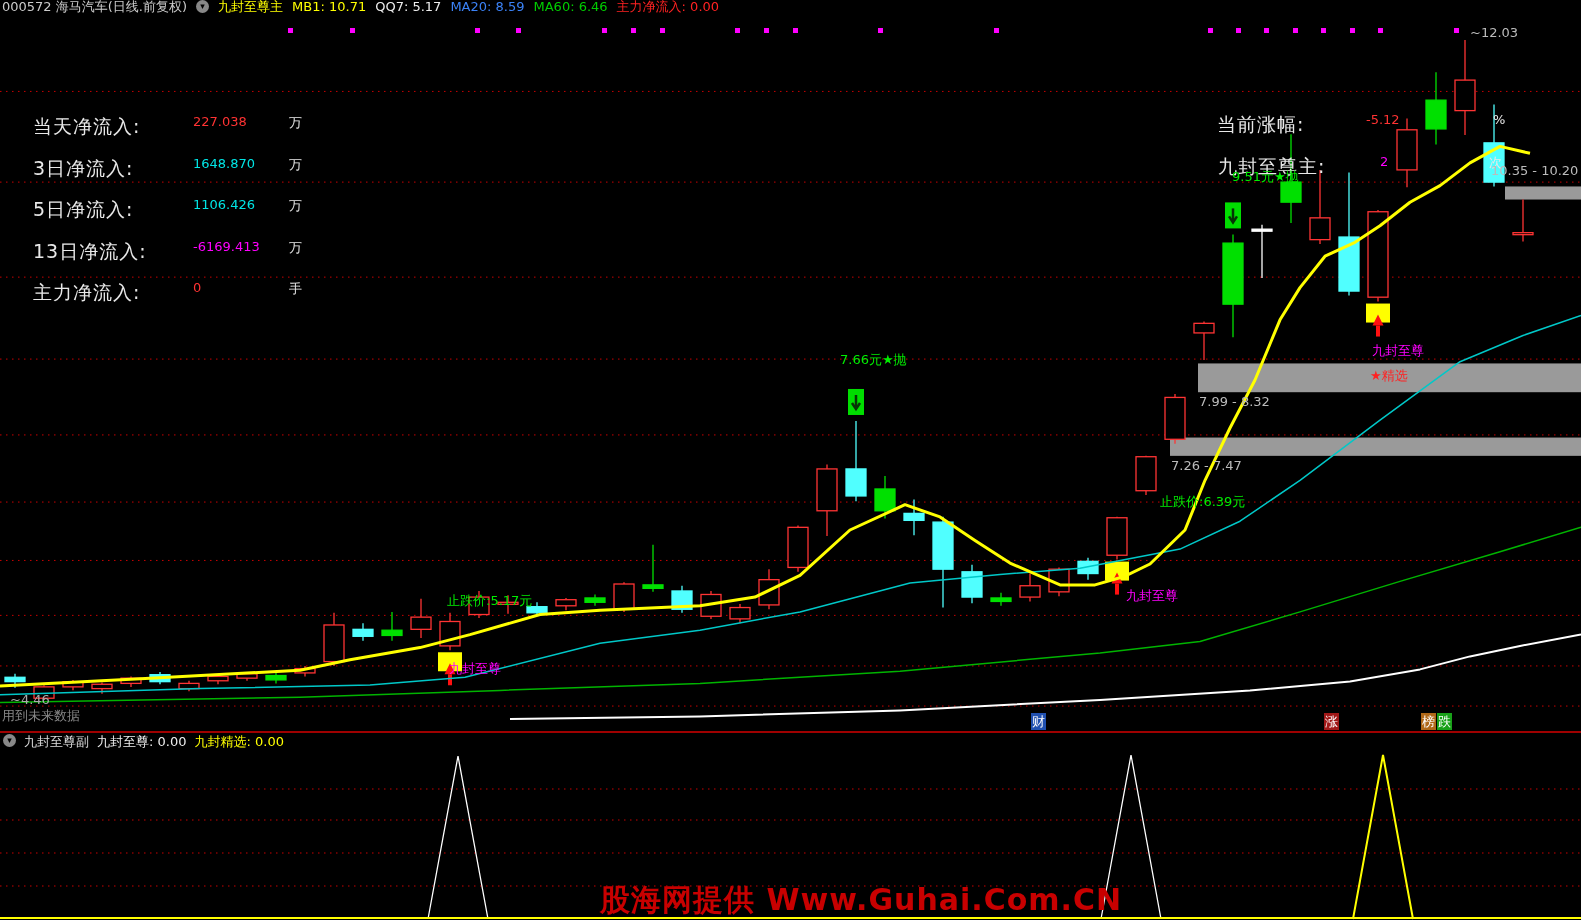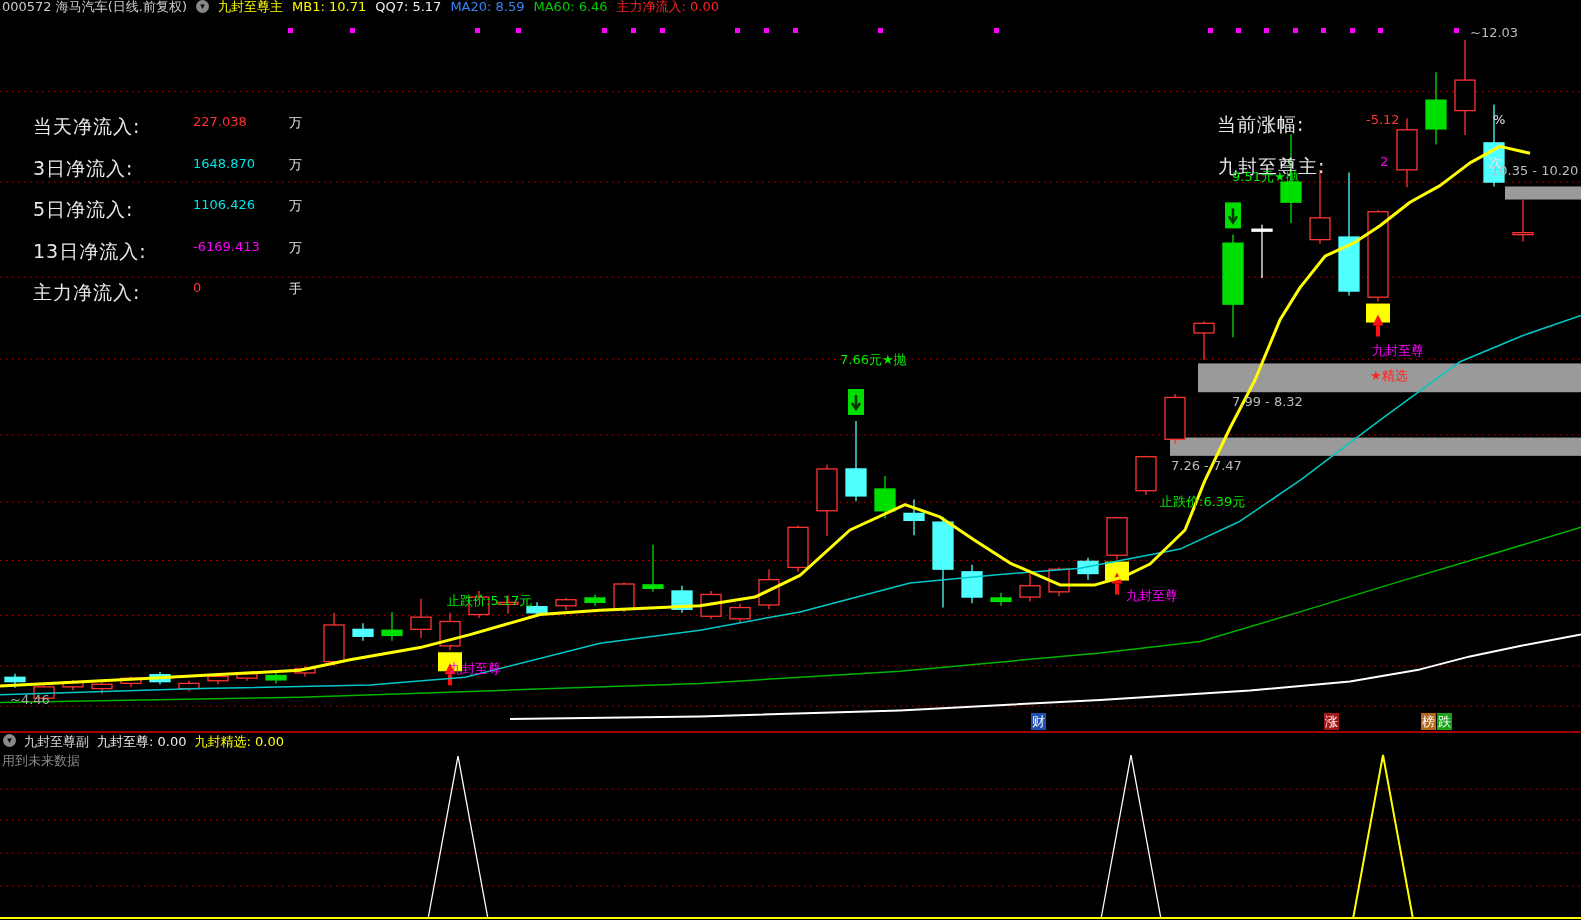--- a/index.html
+++ b/index.html
@@ -236,30 +236,31 @@
       <div class="ann" style="left: 1470px; top: 26px; color: rgb(187, 187, 187);">~12.03</div>
       <div class="ann" style="left: 1232px; top: 170px; color: rgb(0, 238, 0);">9.51元★抛</div>
       <div class="ann" style="left: 1372px; top: 344px; color: rgb(255, 0, 255);">九封至尊</div>
       <div class="ann" style="left: 1370px; top: 369px; color: rgb(255, 34, 34);">★精选</div>
       <div class="ann" style="left: 1160px; top: 495px; color: rgb(0, 238, 0);">止跌价:6.39元</div>
       <div class="ann" style="left: 1126px; top: 589px; color: rgb(255, 0, 255);">九封至尊</div>
       <div class="ann" style="left: 840px; top: 353px; color: rgb(0, 238, 0);">7.66元★抛</div>
       <div class="ann" style="left: 447px; top: 570px; color: rgb(0, 238, 0); margin-top: 24px;">止跌价:5.17元</div>
       <div class="ann" style="left: 449px; top: 662px; color: rgb(255, 0, 255);">九封至尊</div>
       <div class="ann" style="left: 10px; top: 693px; color: rgb(170, 170, 170);">~4.46</div>
-      <div class="ann" style="left: 2px; top: 709px; color: rgb(136, 136, 136); margin-top: 45px;">用到未来数据</div>
+      <div class="ann" style="left: 2px; top: 709px; color: rgb(136, 136, 136);">用到未来数据</div>
       <div class="ann" style="left: 1171px; top: 459px; color: rgb(187, 187, 187);">7.26 - 7.47</div>
-      <div class="ann" style="left: 1199px; top: 395px; color: rgb(187, 187, 187); margin-left: 33px;">7.99 - 8.32</div>
+      <div class="ann" style="left: 1199px; top: 395px; color: rgb(187, 187, 187);">7.99 - 8.32</div>
       <div class="ann" style="left: 1491px; top: 164px; color: rgb(187, 187, 187);">10.35 - 10.20</div>
     </div>
   <div id="subhdr">
       <div class="circle-icon">▾</div>
       <div style="color: rgb(221, 221, 221);">九封至尊副</div>
       <div style="color: rgb(238, 238, 238);">九封至尊: 0.00</div>
       <div style="color: rgb(255, 255, 0);">九封精选: 0.00</div>
     </div>
   <div id="badges">
       <div class="badge" style="left: 1031px; background: rgb(32, 80, 176);">财</div>
       <div class="badge" style="left: 1324px; background: rgb(160, 24, 24);">涨</div>
       <div class="badge" style="left: 1421px; background: rgb(176, 104, 24);">榜</div>
       <div class="badge" style="left: 1437px; background: rgb(24, 160, 24);">跌</div>
     </div>
+  <div id="watermark">股海网提供 Www.Guhai.Com.CN</div>
 </div>
 
 </body></html>

